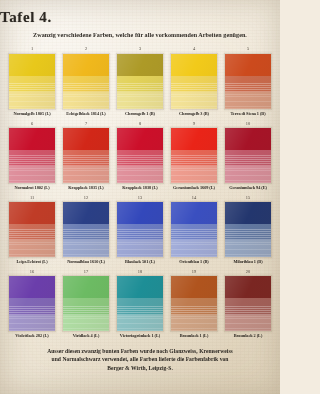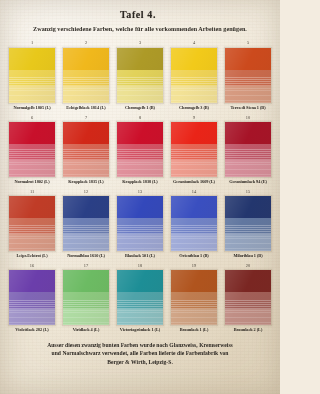--- a/index.html
+++ b/index.html
@@ -38,22 +38,21 @@
     inset: 0;
     pointer-events: none;
     box-shadow: inset 0 0 26px rgba(120,100,70,0.22), inset 0 0 60px rgba(140,118,85,0.10);
   }
   .content {
     position: relative;
     z-index: 3;
     padding: 0;
   }
   .title {
-    text-align: center;
-    font-size: 10px;
+    font-size: 15px;
     font-weight: bold;
     color: #2b2722;
     letter-spacing: 0.6px;
     margin: 9px 4px 0 0;
     text-shadow: 0 0 1px rgba(60,50,35,0.35);
   }
   .subtitle {
     text-align: center;
     font-size: 6.1px;
     font-weight: bold;

